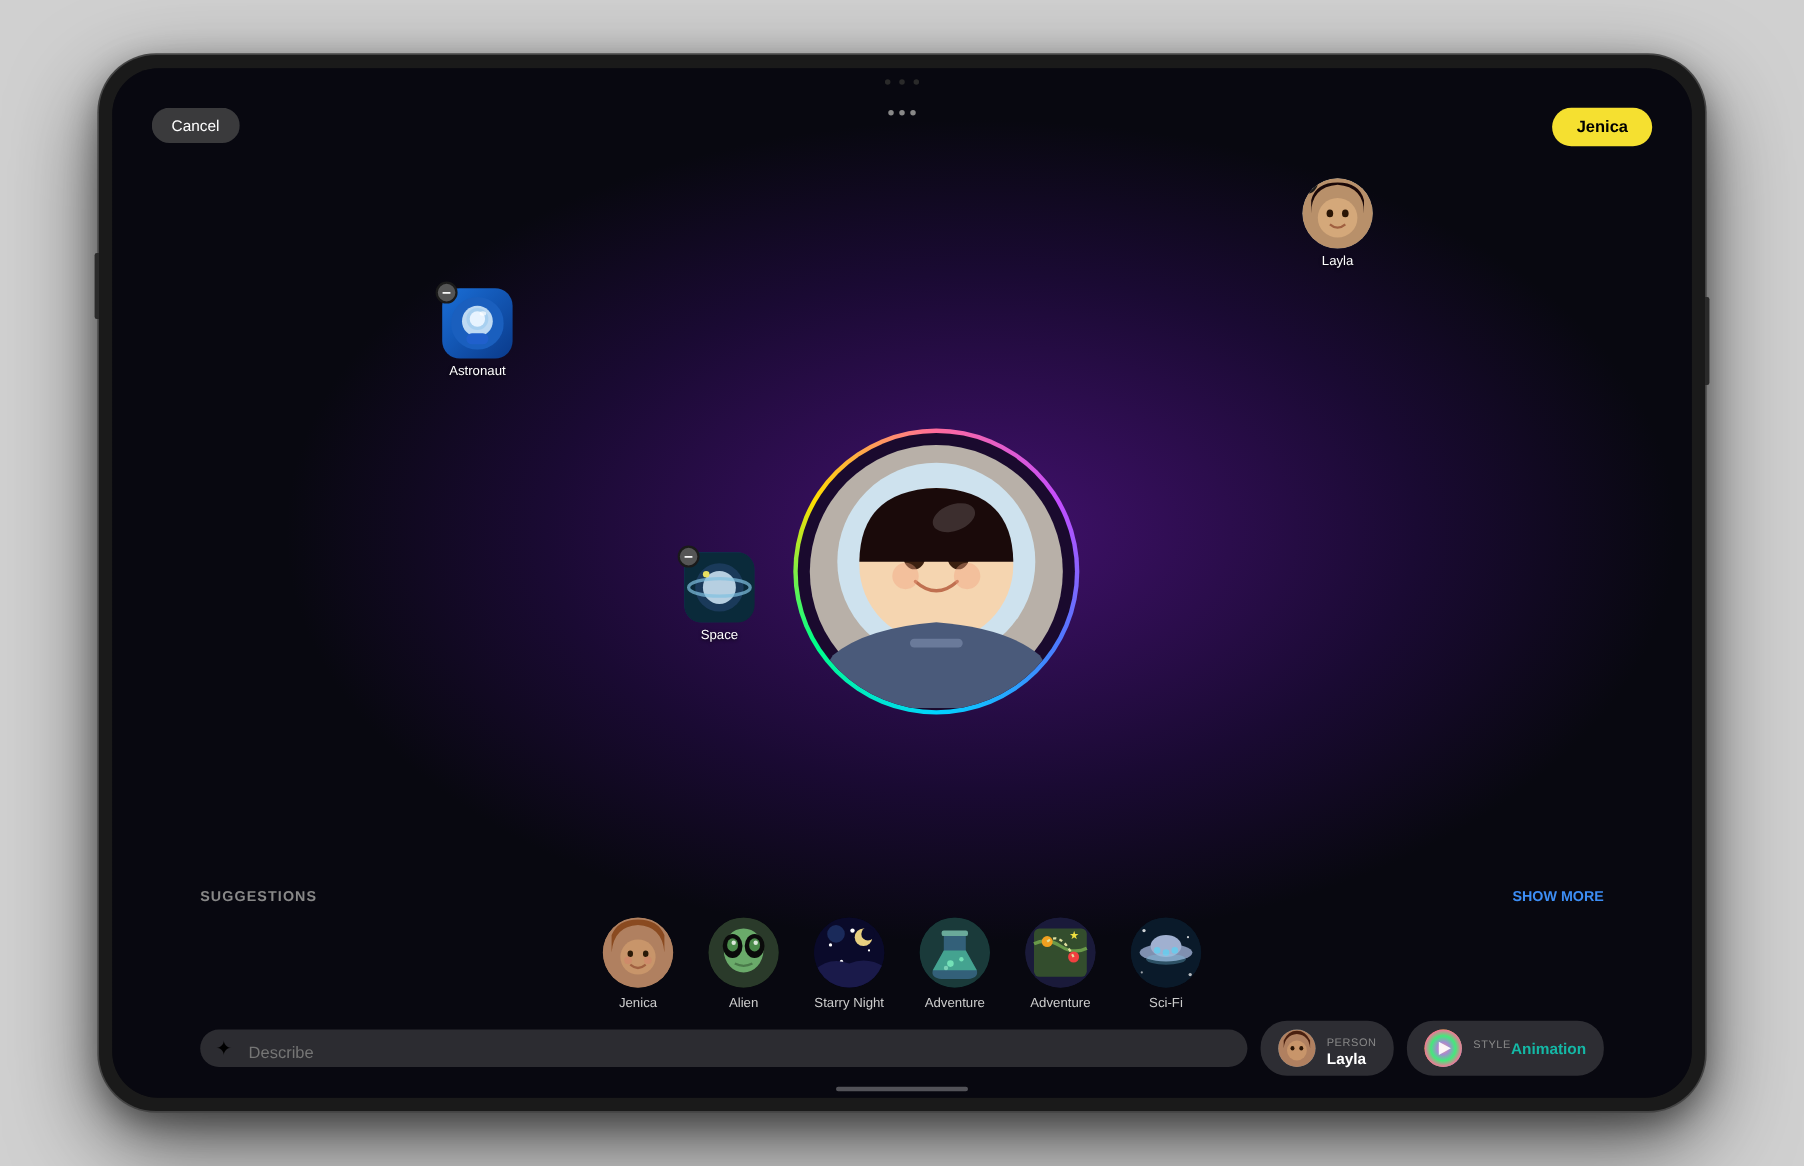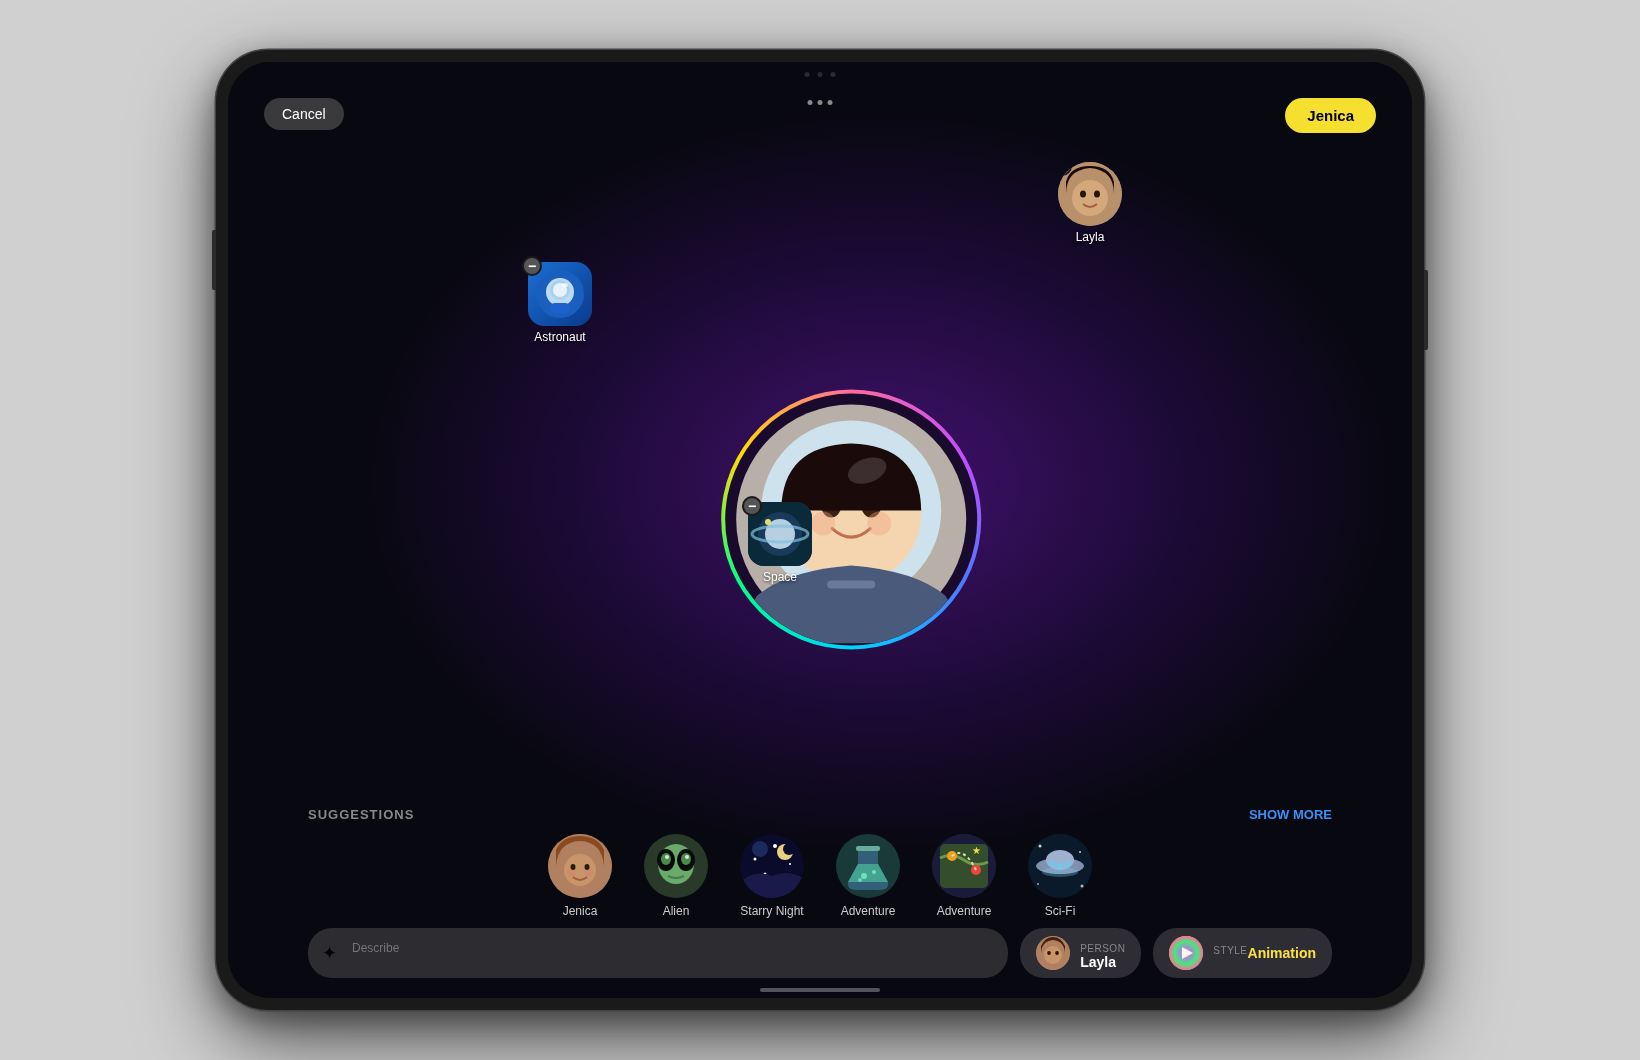--- a/index.html
+++ b/index.html
@@ -8,21 +8,21 @@
       height: 1060px;
       background: #d0d0d0;
       display: flex;
       align-items: center;
       justify-content: center;
       font-family: -apple-system, BlinkMacSystemFont, 'SF Pro Display', 'Helvetica Neue', sans-serif;
       overflow: hidden;
     }
 
     .tablet-outer {
-      width: 1208px;
+      width: 1460px;
       height: 960px;
       background: #1a1a1a;
       border-radius: 52px;
       position: relative;
       box-shadow:
         0 0 0 1.5px #444,
         0 30px 80px rgba(0,0,0,0.6),
         0 10px 30px rgba(0,0,0,0.4);
     }
 
@@ -423,21 +423,21 @@
     }
 
     .style-pill-label {
       color: #888;
       font-size: 10px;
       text-transform: uppercase;
       letter-spacing: 0.5px;
     }
 
     .style-pill-name {
-      color: #fde047;
+      color: #14b8a6;
       font-size: 14px;
       font-weight: 600;
     }
 
     
     .home-indicator {
       position: absolute;
       bottom: 6px;
       left: 50%;
       transform: translateX(-50%);
@@ -699,21 +699,21 @@
           </div>
           <span class="suggestion-label">Sci-Fi</span>
         </div>
 
       </div>
     </div>
 
     <div class="bottom-bar">
       <div class="describe-wrapper">
         <span class="describe-icon">✦</span>
-        <input class="describe-input" type="text" style="width: 100%; background: rgba(50, 50, 55, 0.85); border: none; border-radius: 24px; padding: 13px 20px 23px 44px; color: rgb(136, 136, 136); font-size: 12px; outline: none;" placeholder="Describe">
+        <input class="describe-input" type="text" style="width: 100%; background: rgba(50, 50, 55, 0.85); border: none; border-radius: 24px; padding: 13px 20px 4px 44px; color: rgb(136, 136, 136); font-size: 15px; outline: none;" placeholder="Describe">
       </div>
 
       <div class="person-pill">
         <div class="person-avatar-small">
           <svg width="34" height="34" viewBox="0 0 34 34">
             <circle cx="17" cy="17" r="17" fill="#b08060"></circle>
             <circle cx="17" cy="19" r="9" fill="#c8956a"></circle>
             <ellipse cx="13" cy="17" rx="1.8" ry="2" fill="#2a1505"></ellipse>
             <ellipse cx="21" cy="17" rx="1.8" ry="2" fill="#2a1505"></ellipse>
             <path d="M 5 17 Q 6 5 17 4 Q 28 5 29 17 L 29 10 Q 25 1 17 1 Q 9 1 5 10 Z" fill="#4a2010"></path>

